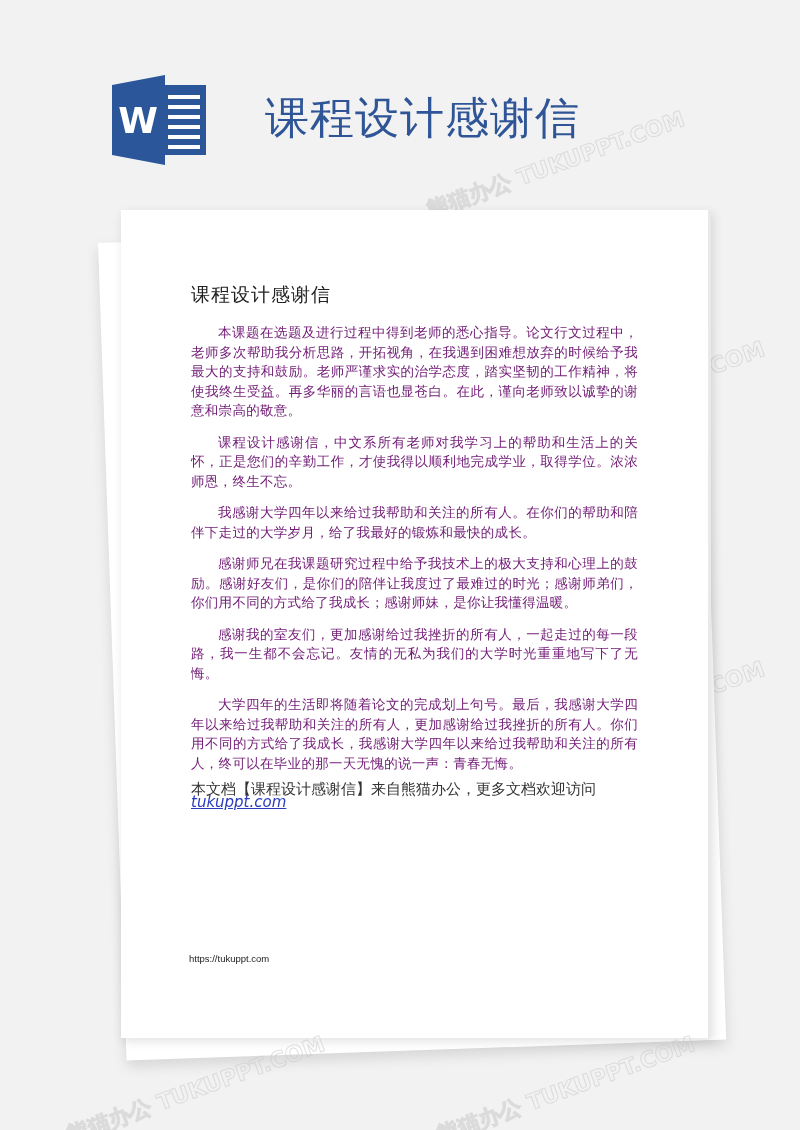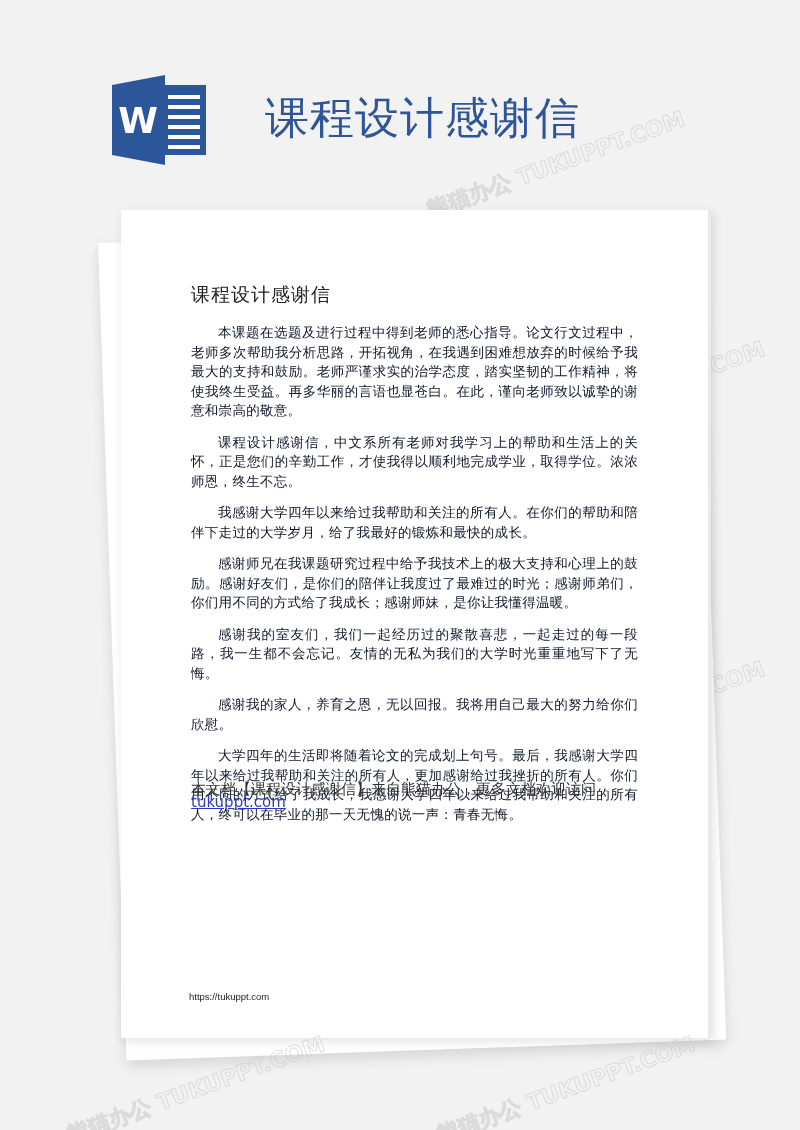--- a/index.html
+++ b/index.html
@@ -29,30 +29,30 @@
     position: absolute; left: 121px; top: 210px; width: 587px; height: 828px;
     background: #fff; box-shadow: 2px 3px 10px rgba(0,0,0,0.12);
     border-right: 3px solid #e9e9e9;
   }
   .doc-title {
     position: absolute; left: 70px; top: 72px; font-size: 19px; color: #222;
     font-family: "DejaVu Sans", sans-serif; letter-spacing: 1px;
   }
   .body-text { position: absolute; left: 70px; top: 113px; width: 447px; }
   .para {
-    font-size: 13.5px; line-height: 19.5px; color: #0f172a; margin: 0 0 12px 0;
+    font-size: 13.5px; line-height: 19.5px; color: #701a75; margin: 0 0 12px 0;
     text-indent: 2em; text-align: justify; letter-spacing: 0.3px;
   }
   .source-note {
     position: absolute; left: 70px; top: 573px; font-size: 15px; line-height: 13px; color: #333;
     font-family: "DejaVu Sans", sans-serif;
   }
-  .source-link { color: #2a3cbb; text-decoration: underline; display: block; }
+  .source-link { color: #2a3cbb; text-decoration: underline; display: block; font-style: italic; }
   .footer-url {
-    position: absolute; left: 68px; top: 781px; font-size: 9.5px; color: #222;
+    position: absolute; left: 68px; top: 743px; font-size: 9.5px; color: #222;
     font-family: "Liberation Sans", sans-serif;
   }
 </style>
 </head>
 <body>
 
 <div class="header">
   <svg class="word-icon" viewBox="0 0 100 90">
     <rect x="38" y="10" width="58" height="70" fill="#2b579a"></rect>
     <g fill="#ffffff">
@@ -75,22 +75,21 @@
 
 <div class="back-page"></div>
 
 <div class="front-page">
   <div class="doc-title">课程设计感谢信</div>
   <div class="body-text">
     <p class="para">本课题在选题及进行过程中得到老师的悉心指导。论文行文过程中，老师多次帮助我分析思路，开拓视角，在我遇到困难想放弃的时候给予我最大的支持和鼓励。老师严谨求实的治学态度，踏实坚韧的工作精神，将使我终生受益。再多华丽的言语也显苍白。在此，谨向老师致以诚挚的谢意和崇高的敬意。</p>
     <p class="para">课程设计感谢信，中文系所有老师对我学习上的帮助和生活上的关怀，正是您们的辛勤工作，才使我得以顺利地完成学业，取得学位。浓浓师恩，终生不忘。</p>
     <p class="para">我感谢大学四年以来给过我帮助和关注的所有人。在你们的帮助和陪伴下走过的大学岁月，给了我最好的锻炼和最快的成长。</p>
     <p class="para">感谢师兄在我课题研究过程中给予我技术上的极大支持和心理上的鼓励。感谢好友们，是你们的陪伴让我度过了最难过的时光；感谢师弟们，你们用不同的方式给了我成长；感谢师妹，是你让我懂得温暖。</p>
-    <p class="para">感谢我的室友们，我们一起经历过的聚散喜悲，一起走过的每一段路，我一生都不会忘记。友情的无私为我们的大学时光重重地写下了无悔。</p>
-    <p class="para">感谢我的家人，养育之恩，无以回报。我将用自己最大的努力给你们欣慰。</p>
+    <p class="para">感谢我的室友们，更加感谢给过我挫折的所有人，一起走过的每一段路，我一生都不会忘记。友情的无私为我们的大学时光重重地写下了无悔。</p>
     <p class="para">大学四年的生活即将随着论文的完成划上句号。最后，我感谢大学四年以来给过我帮助和关注的所有人，更加感谢给过我挫折的所有人。你们用不同的方式给了我成长，我感谢大学四年以来给过我帮助和关注的所有人，终可以在毕业的那一天无愧的说一声：青春无悔。</p>
   </div>
   <div class="source-note">
     <span>本文档【课程设计感谢信】来自熊猫办公，更多文档欢迎访问</span>
     <a class="source-link">tukuppt.com</a>
   </div>
   <div class="footer-url">https://tukuppt.com</div>
 </div>
 
 <div class="watermark" style="left:60px;top:1075px;">熊猫办公 TUKUPPT.COM</div>

